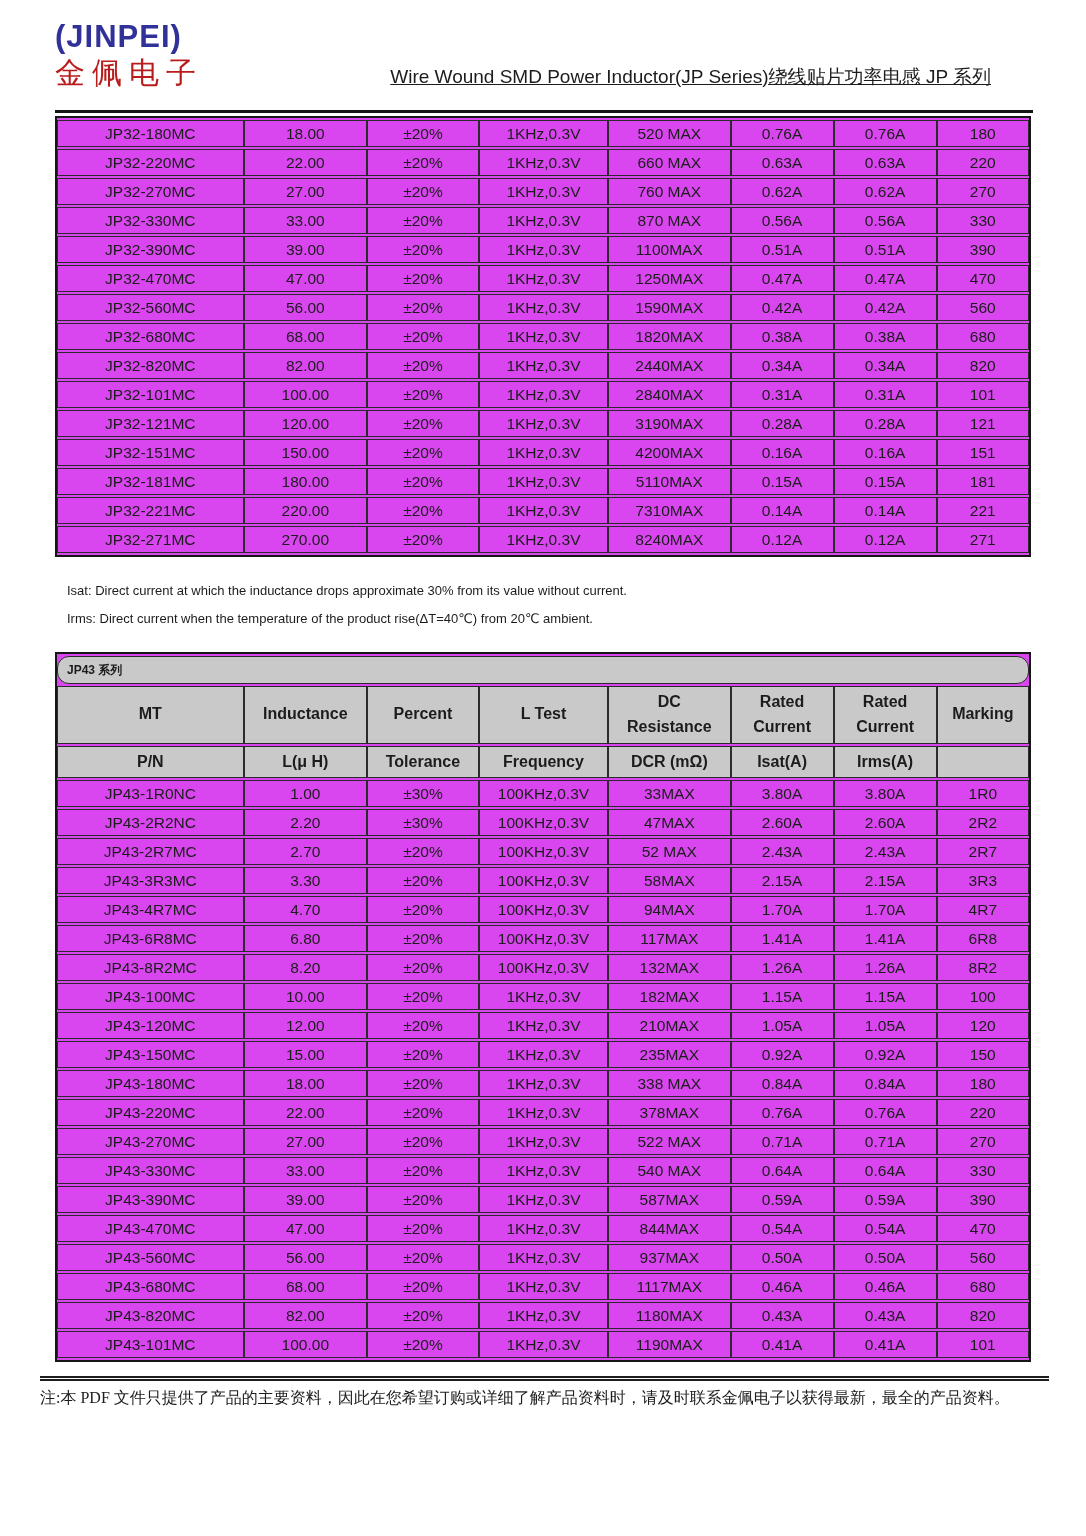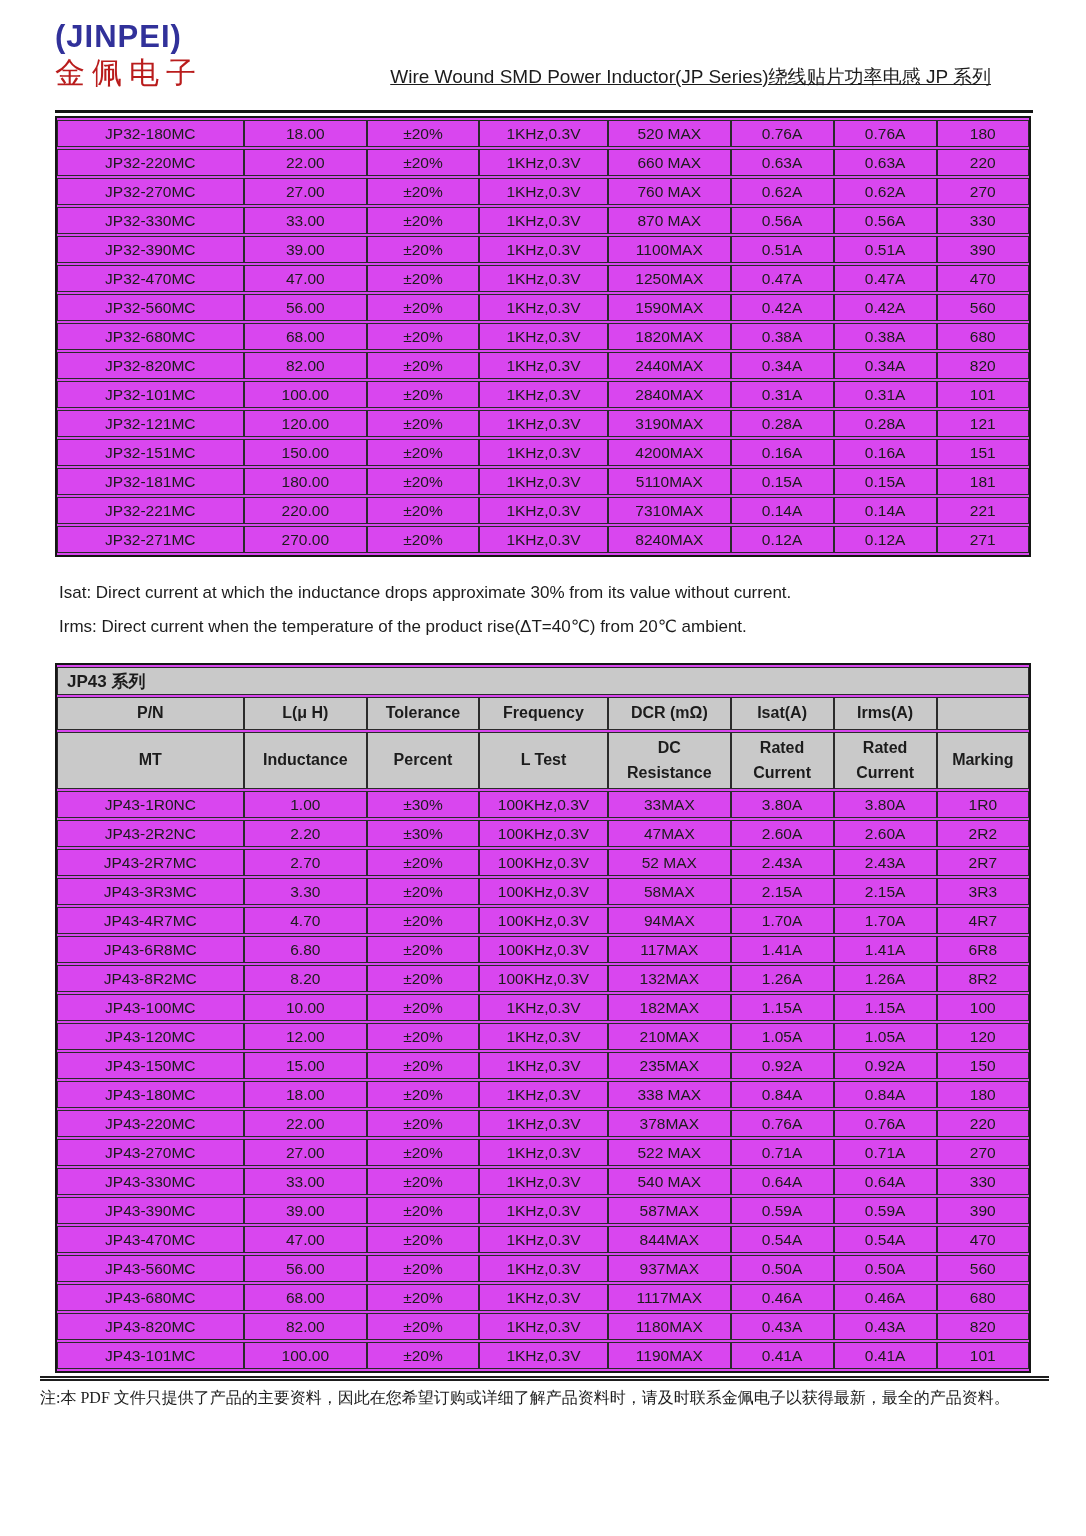--- a/index.html
+++ b/index.html
@@ -47,27 +47,27 @@
     overflow:hidden; white-space:nowrap;
   }
   .jp43 thead th {
     background:#c9c9c9;
     font-size:16px; font-weight:bold;
     white-space:pre-line; line-height:1.55;
     height:auto; padding:3px 2px;
   }
   tr.band td {
     background:#c9c9c9;
-    text-align:left; font-weight:bold; font-size:17px;
-    padding-left:9px; height:24px;
+    text-align:left; font-weight:bold; font-size:12px;
+    padding-left:9px; height:24px;border-radius:12px;
   }
 
   
   .notes { margin:26px 0 0 4px; }
-  .notes p { margin:0 0 13px 0; font-size:17px; }
+  .notes p { margin:0 0 13px 8px; font-size:13px; }
 
   
   .footer {
     position:absolute; left:40px; right:37px; top:1376px;
     border-top:5px double #1d1d1d;
     padding-top:7px;
   }
   .footer p {
     margin:0;
     font-family:"Liberation Serif","DejaVu Serif",serif;
@@ -269,42 +269,42 @@
           <col style="width:10.6%">
           <col style="width:9.5%">
       </colgroup>
       <thead>
         <tr class="band">
           <td colspan="8">JP43 系列</td>
         </tr>
       </thead>
       <thead>
           <tr>
-            <th>P/N</th>
-            <th>L(μ H)</th>
-            <th>Tolerance</th>
-            <th>Frequency</th>
-            <th>DCR (mΩ)</th>
-            <th>Isat(A)</th>
-            <th>Irms(A)</th>
-            <th></th>
-          </tr>
-          <tr>
             <th>MT</th>
             <th>Inductance</th>
             <th>Percent</th>
             <th>L Test</th>
             <th>DC
 Resistance</th>
             <th>Rated
 Current</th>
             <th>Rated
 Current</th>
             <th>Marking</th>
           </tr>
+          <tr>
+            <th>P/N</th>
+            <th>L(μ H)</th>
+            <th>Tolerance</th>
+            <th>Frequency</th>
+            <th>DCR (mΩ)</th>
+            <th>Isat(A)</th>
+            <th>Irms(A)</th>
+            <th></th>
+          </tr>
         </thead>
       <tbody>
           <tr>
             <td>JP43-1R0NC</td>
             <td>1.00</td>
             <td>±30%</td>
             <td>100KHz,0.3V</td>
             <td>33MAX</td>
             <td>3.80A</td>
             <td>3.80A</td>

